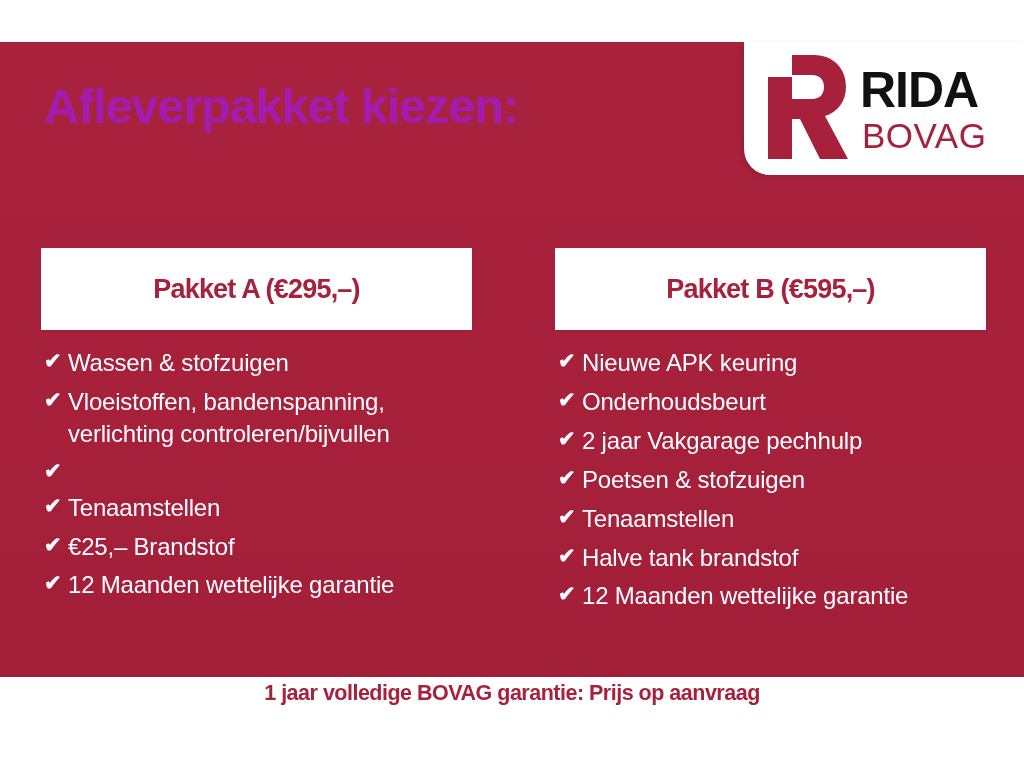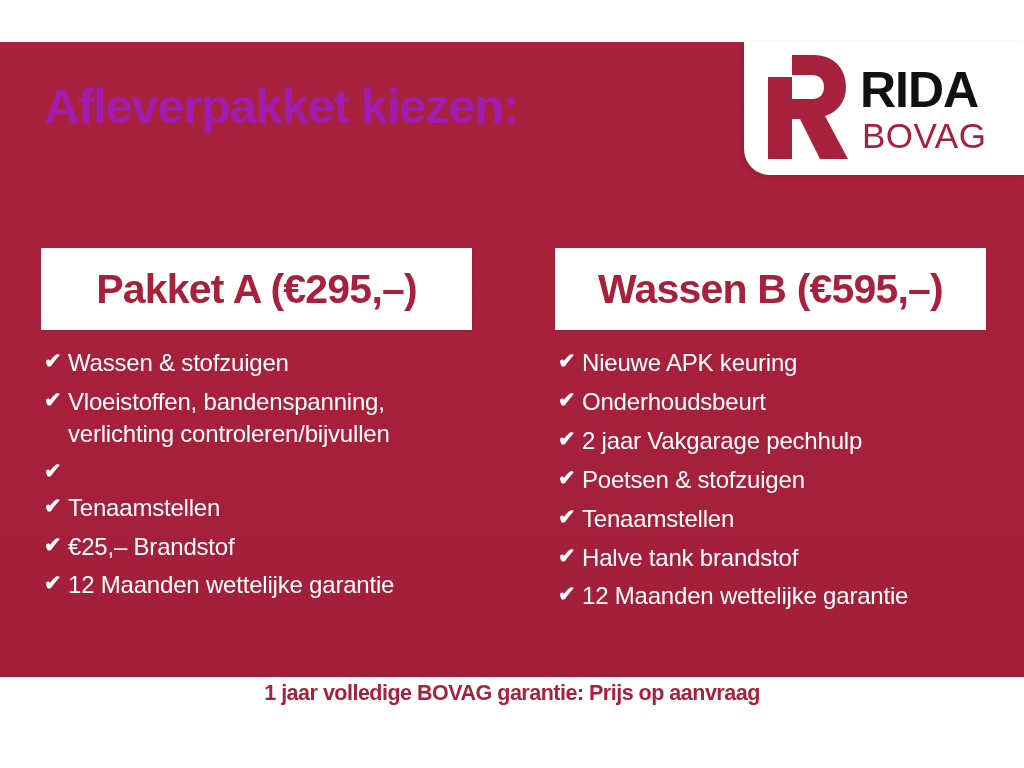--- a/index.html
+++ b/index.html
@@ -112,21 +112,21 @@
     background: #ffffff;
     height: 82px;
     display: flex;
     align-items: center;
     justify-content: center;
     box-shadow: 0 1px 3px rgba(0,0,0,0.10);
   }
   .pkg-header-label {
     font-family: "Liberation Sans", sans-serif;
     font-weight: bold;
-    font-size: 41px;
+    font-size: 27px;
     letter-spacing: -0.8px;
     color: #a8213c;
     white-space: nowrap;
   }
 
   .feature-list {
     list-style: none;
     margin: 0;
     padding: 0;
     margin-top: 17px;
@@ -232,21 +232,21 @@
         </li>
         <li class="feature-item">
           <span class="check-icon">✔</span>
           <span class="feature-text">12 Maanden wettelijke garantie</span>
         </li>
       </ul>
     </div>
 
     <div class="col col-b">
       <div class="pkg-header">
-        <span class="pkg-header-label">Wassen B (€595,–)</span>
+        <span class="pkg-header-label">Pakket B (€595,–)</span>
       </div>
       <ul class="feature-list">
         <li class="feature-item">
           <span class="check-icon">✔</span>
           <span class="feature-text">Nieuwe APK keuring</span>
         </li>
         <li class="feature-item">
           <span class="check-icon">✔</span>
           <span class="feature-text">Onderhoudsbeurt</span>
         </li>

